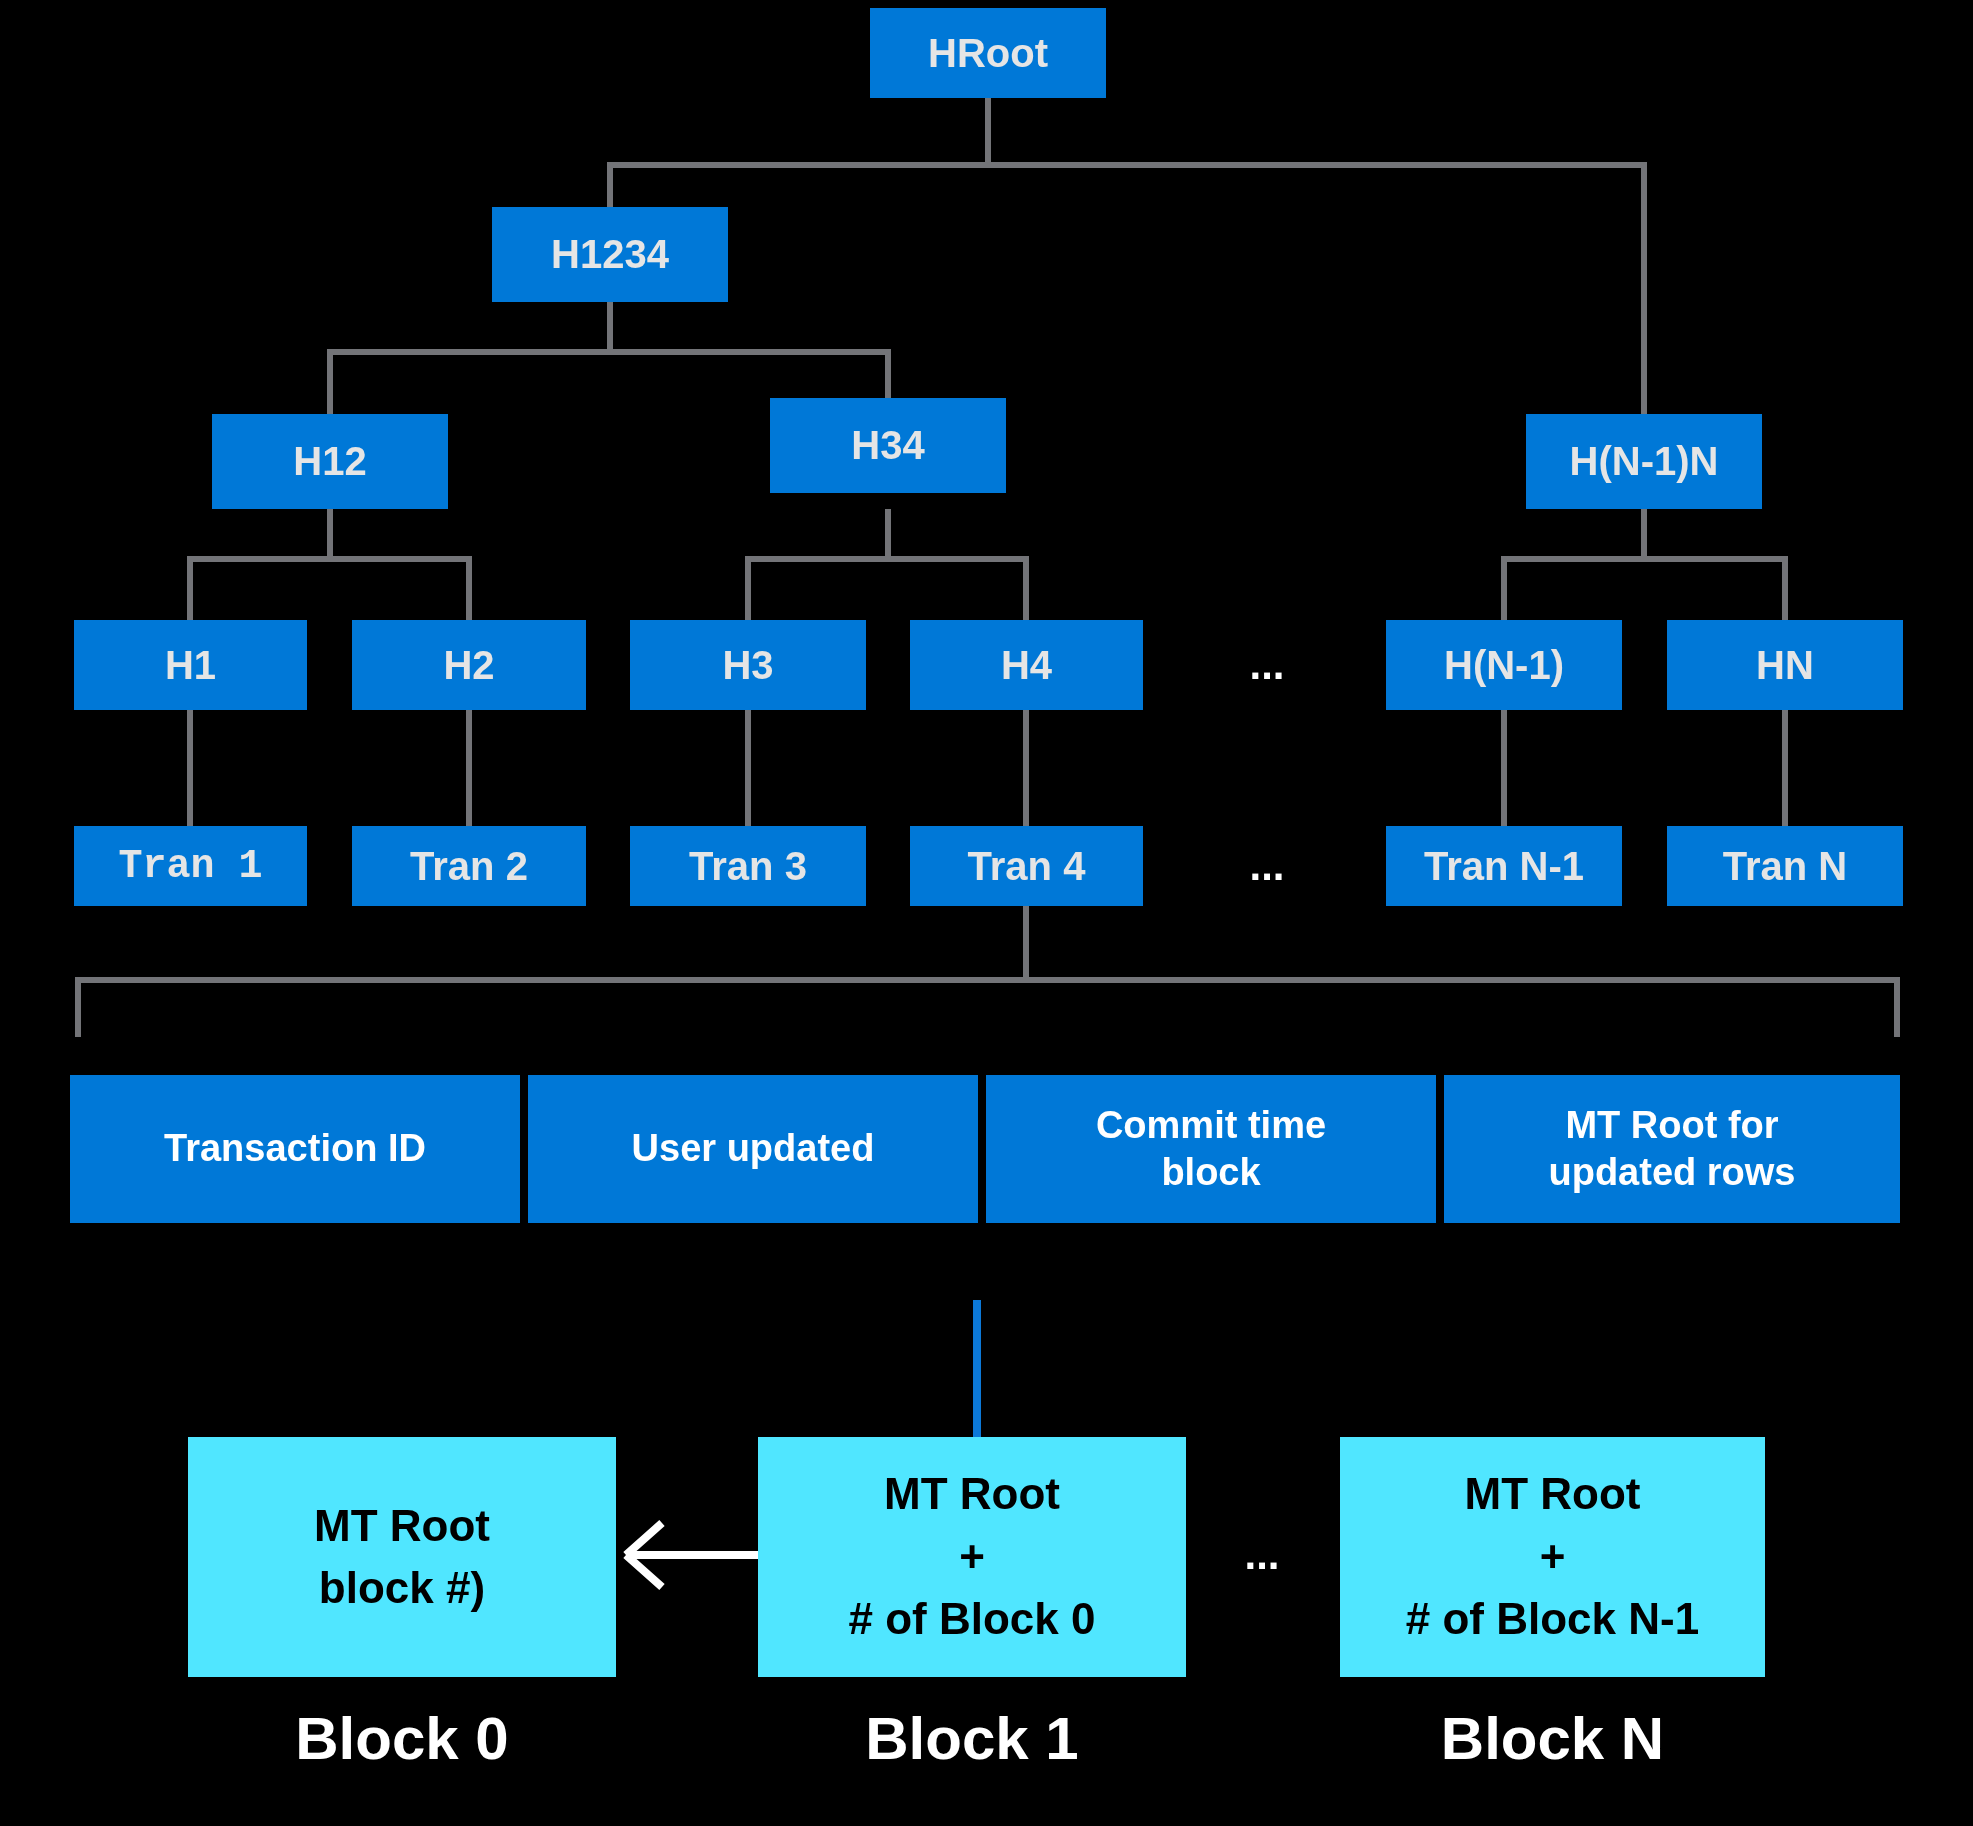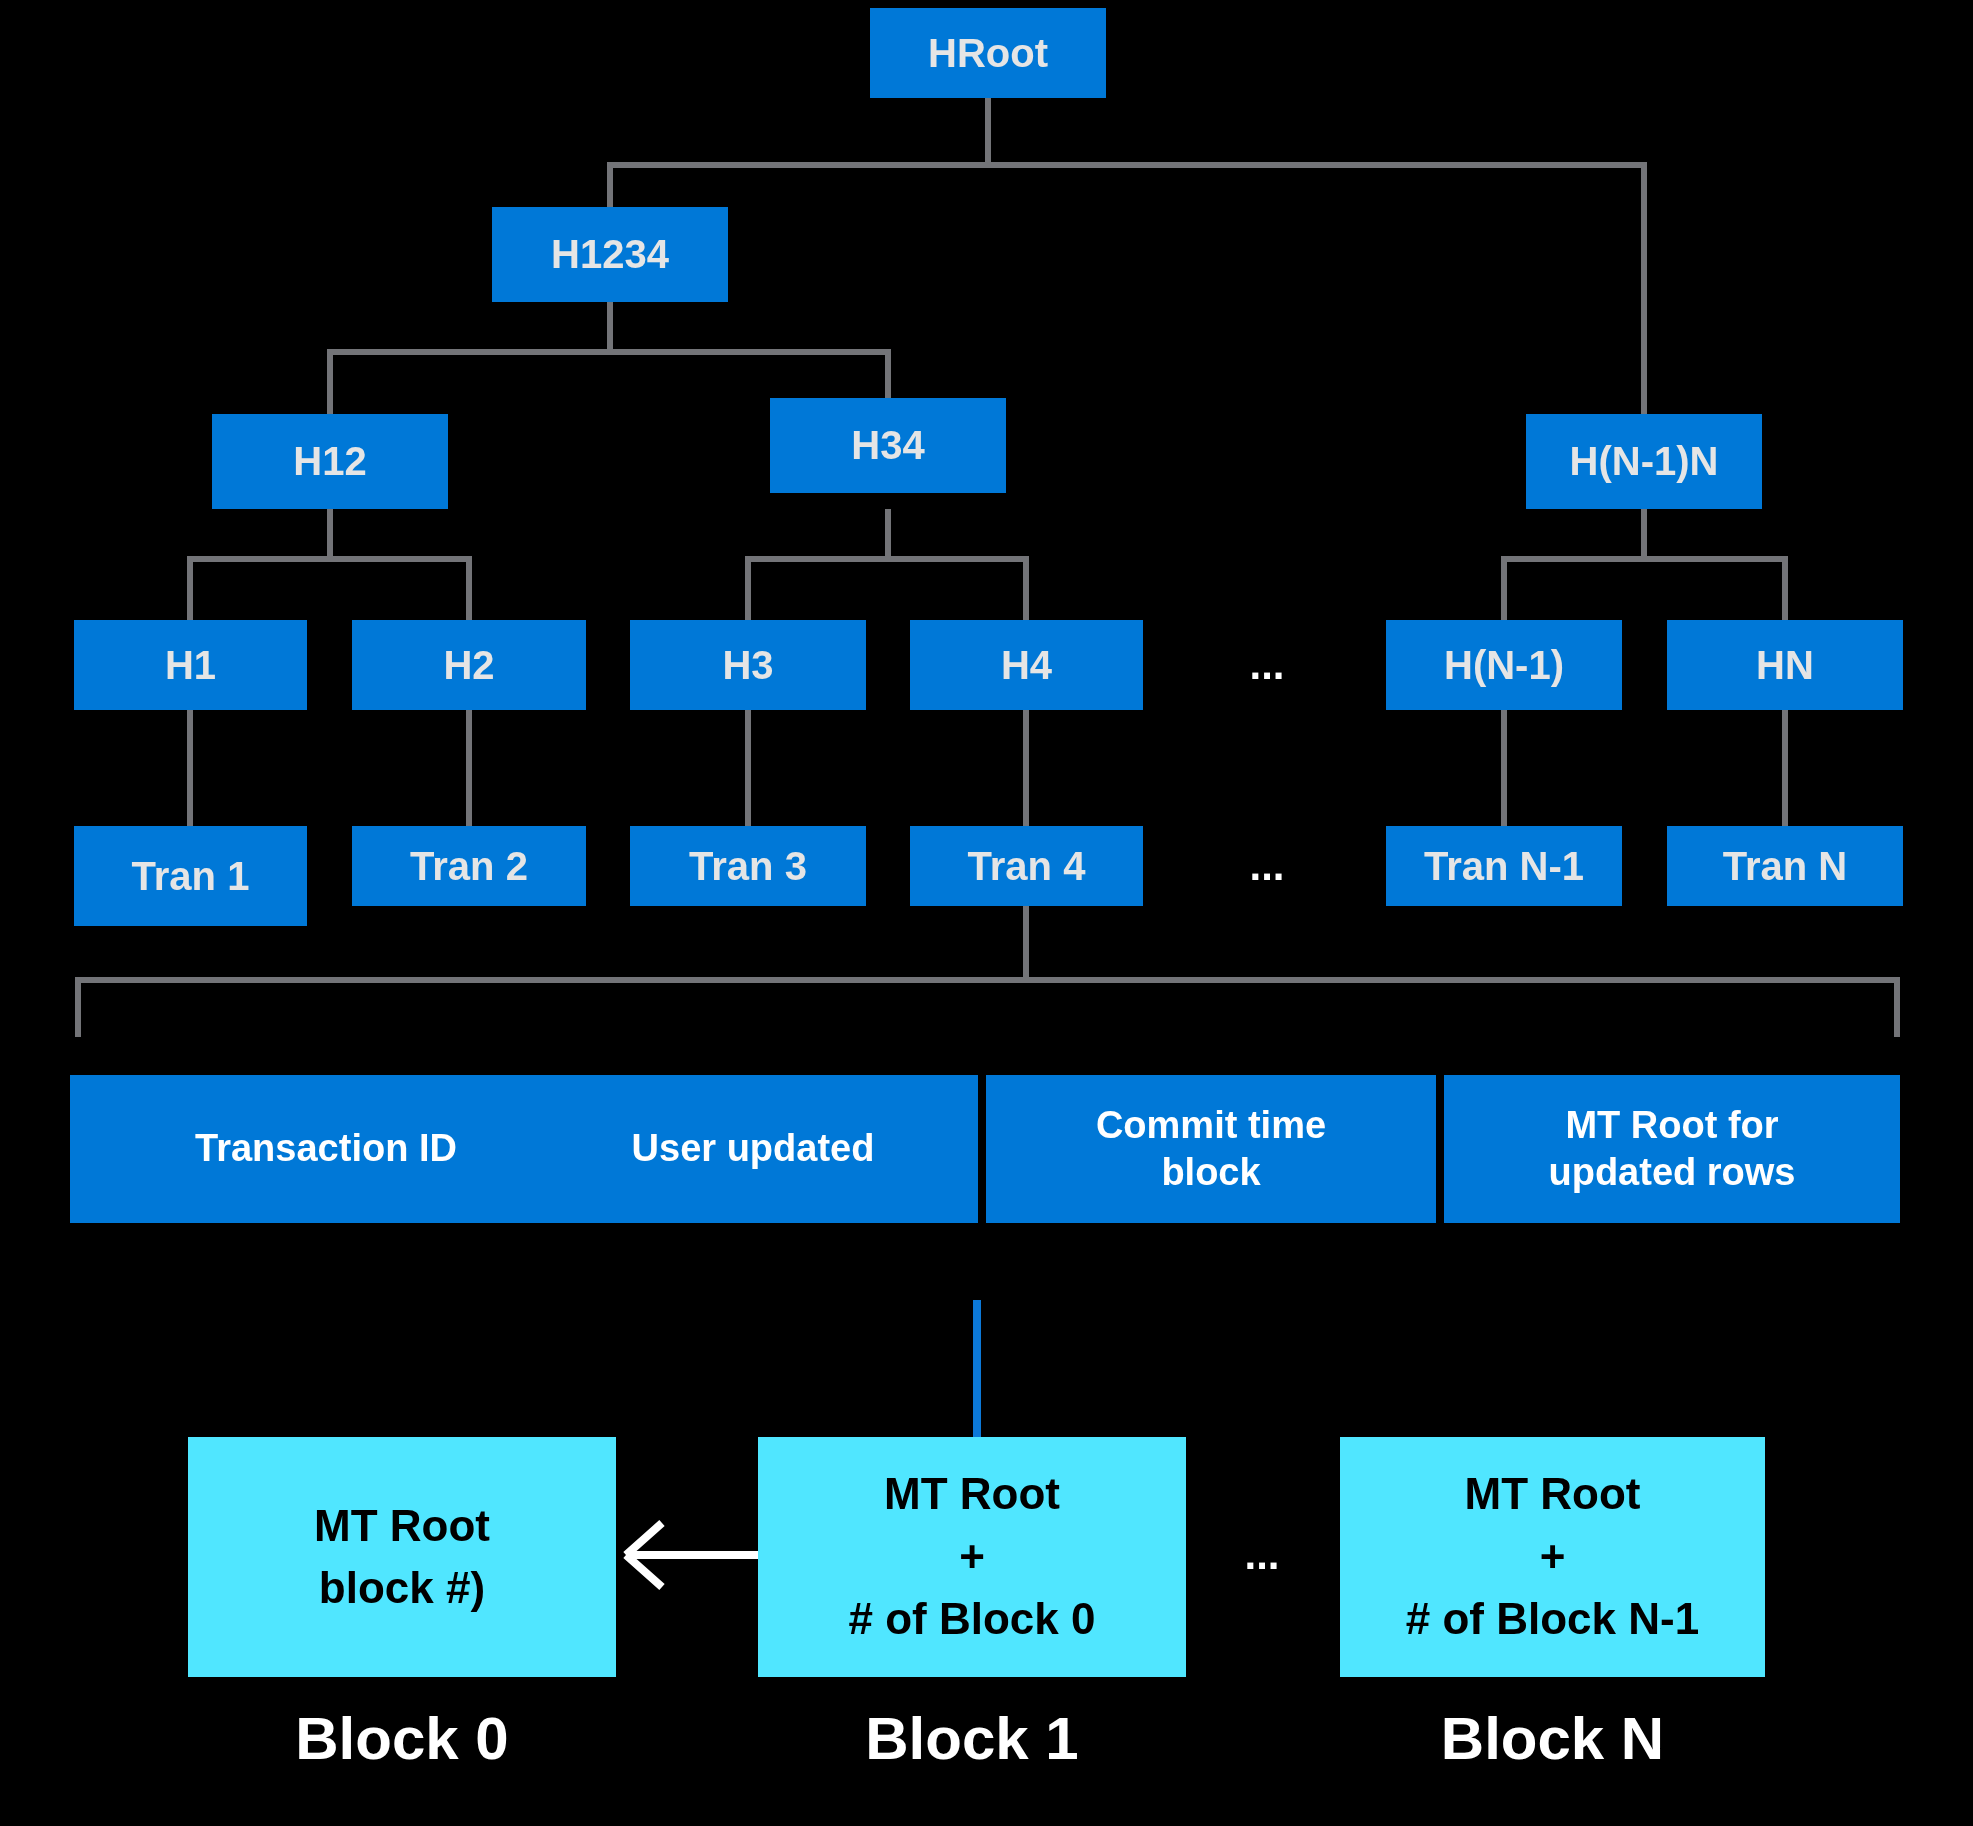--- a/index.html
+++ b/index.html
@@ -135,21 +135,21 @@
   <div class="dots" style="left:1217px;top:630px;width:100px;height:70px;">
       <span>...</span>
     </div>
   <div class="node" style="left:1386px;top:620px;width:236px;height:90px;">
       <span>H(N-1)</span>
     </div>
   <div class="node" style="left:1667px;top:620px;width:236px;height:90px;">
       <span>HN</span>
     </div>
 
-  <div class="node" style="left:74px;top:826px;width:233px;height:100px;">
+  <div class="node" style="left:74px;top:826px;width:233px;height:80px;font-family:Liberation Mono, monospace;">
       <span>Tran 1</span>
     </div>
   <div class="node" style="left:352px;top:826px;width:234px;height:80px;">
       <span>Tran 2</span>
     </div>
   <div class="node" style="left:630px;top:826px;width:236px;height:80px;">
       <span>Tran 3</span>
     </div>
   <div class="node" style="left:910px;top:826px;width:233px;height:80px;">
       <span>Tran 4</span>
@@ -157,21 +157,21 @@
   <div class="dots" style="left:1217px;top:831px;width:100px;height:70px;">
       <span>...</span>
     </div>
   <div class="node" style="left:1386px;top:826px;width:236px;height:80px;">
       <span>Tran N-1</span>
     </div>
   <div class="node" style="left:1667px;top:826px;width:236px;height:80px;">
       <span>Tran N</span>
     </div>
 
-  <div class="field" style="left:70px;top:1075px;width:450px;height:148px;padding-left:31px;">
+  <div class="field" style="left:70px;top:1075px;width:450px;height:148px;">
     <span class="line">Transaction ID</span>
       <span class="line"></span>
   </div>
   <div class="field" style="left:528px;top:1075px;width:450px;height:148px;">
     <span class="line">User updated</span>
       <span class="line"></span>
   </div>
   <div class="field" style="left:986px;top:1075px;width:450px;height:148px;">
     <span class="line">Commit time</span>
       <span class="line">block</span>

